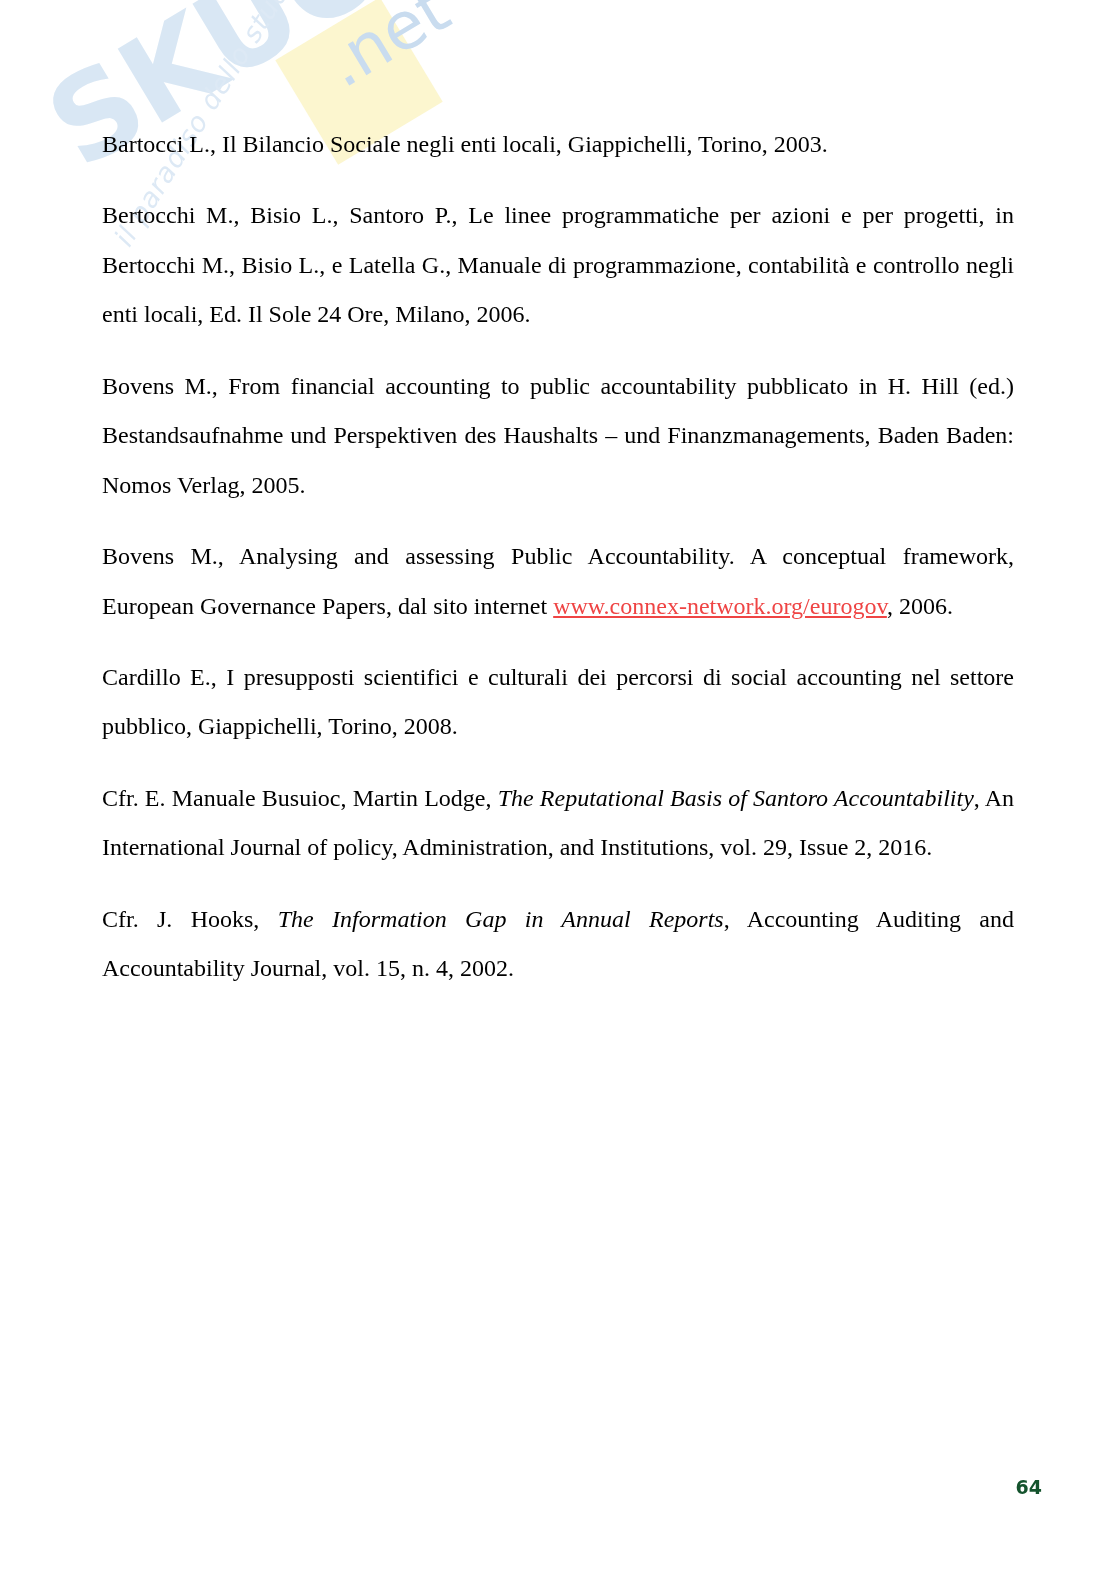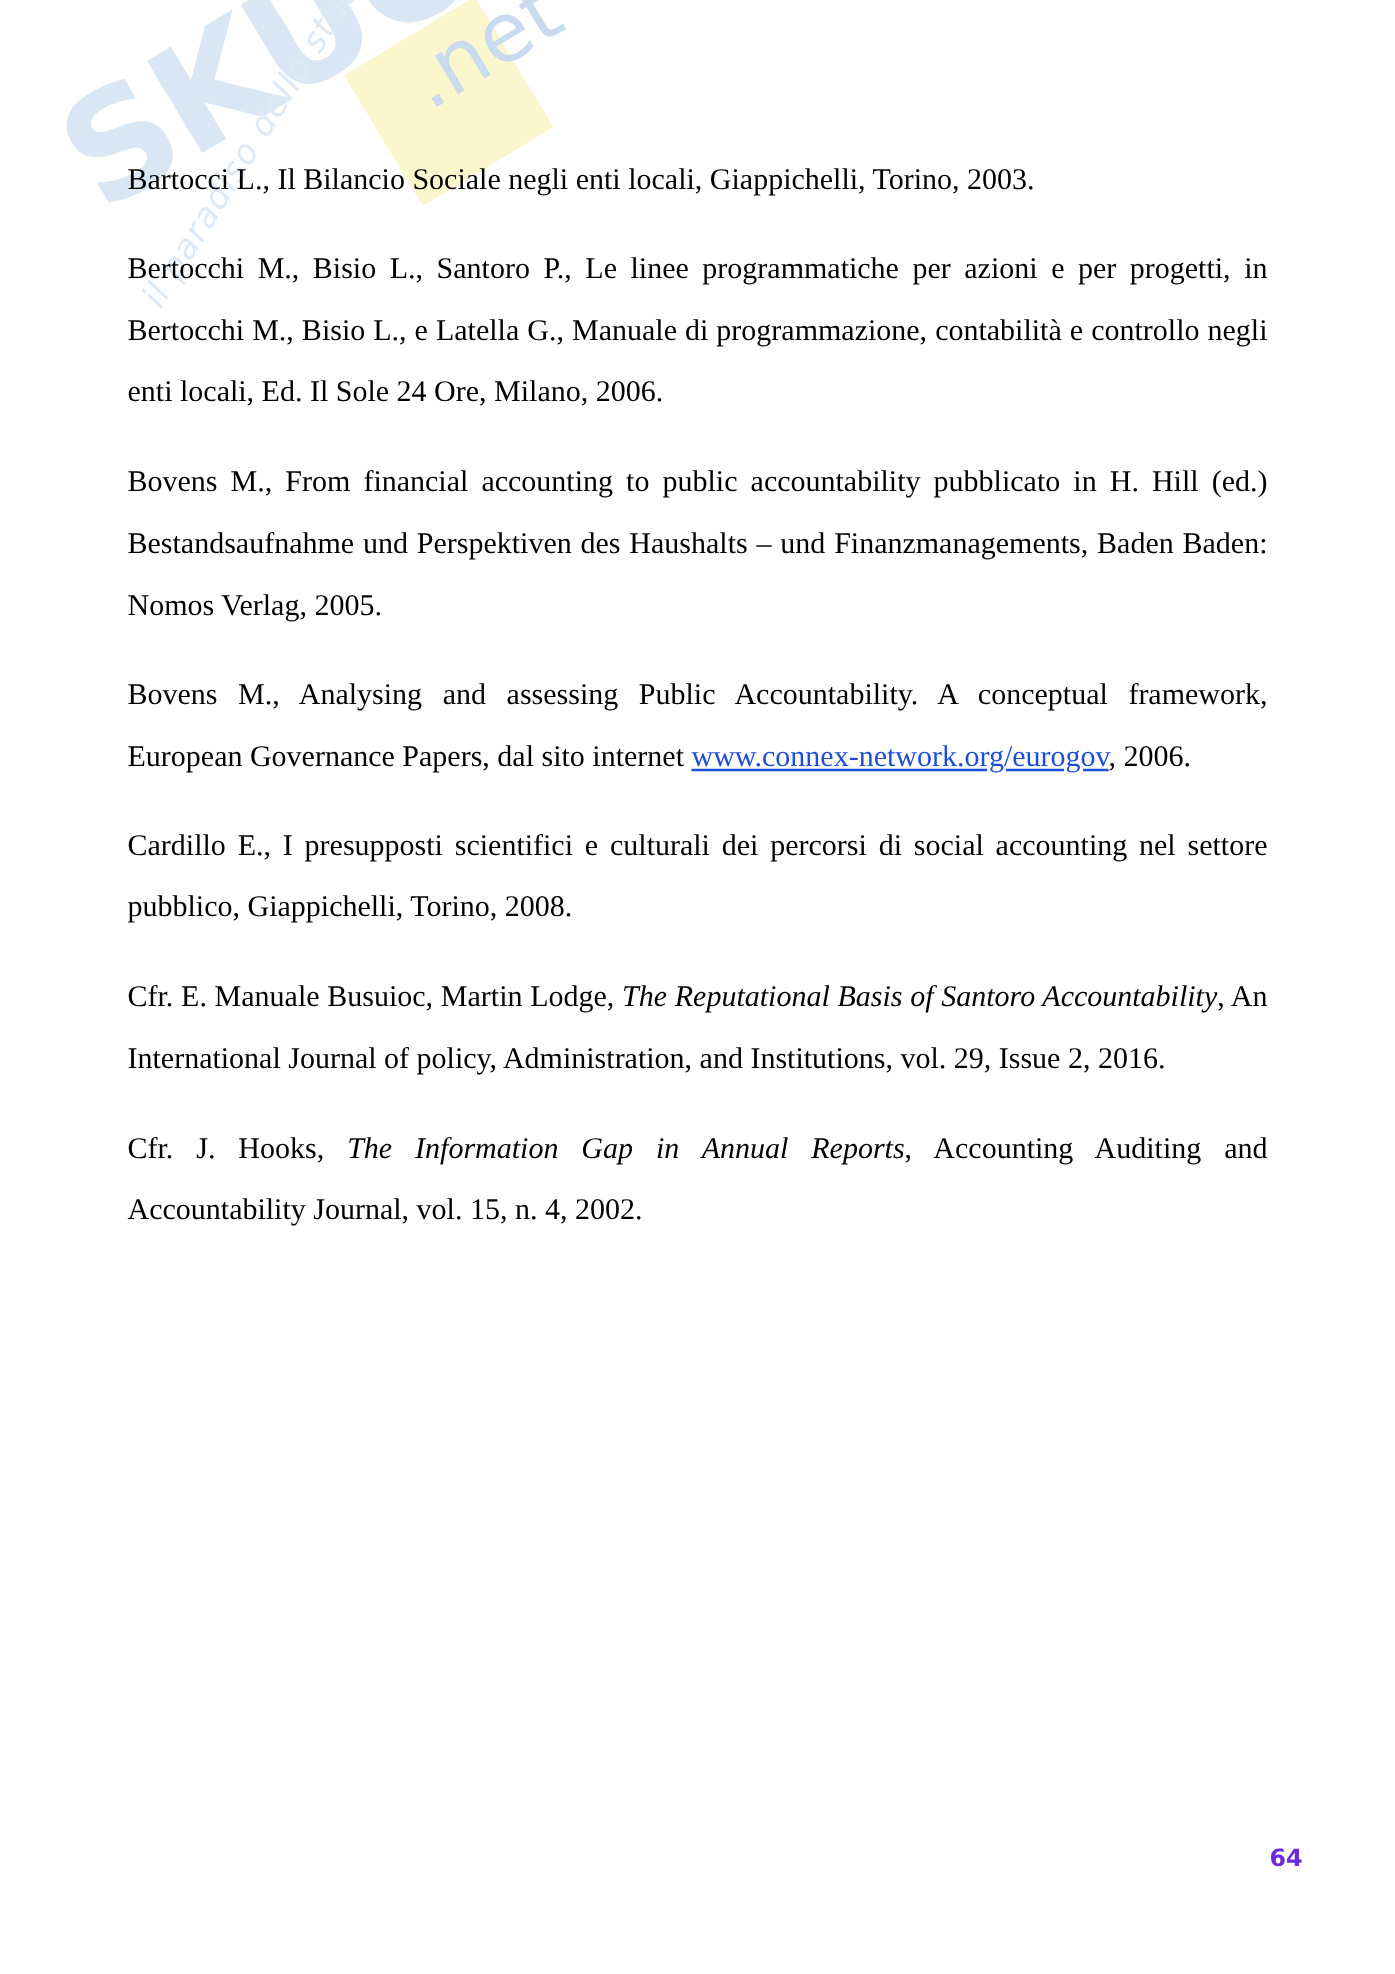--- a/index.html
+++ b/index.html
@@ -110,32 +110,32 @@
     text-align: justify;
     text-justify: inter-word;
   }
 
   .entry.last { margin-bottom: 0; }
 
   .entry i { font-style: italic; }
 
   .entry a,
   .entry .link {
-    color: #1d4ed8;
+    color: #ef4444;
     text-decoration: underline;
   }
 
   .page-number {
     position: absolute;
     right: 74px;
     top: 1476px;
     font-family: "DejaVu Sans", "Liberation Sans", sans-serif;
     font-size: 19px;
     font-weight: 600;
-    color: #6d28d9;
+    color: #14532d;
     z-index: 2;
   }
 </style>
 </head>
 <body>
 
 <div class="page">
 
   <div class="watermark">
     <div class="wm-logo">

